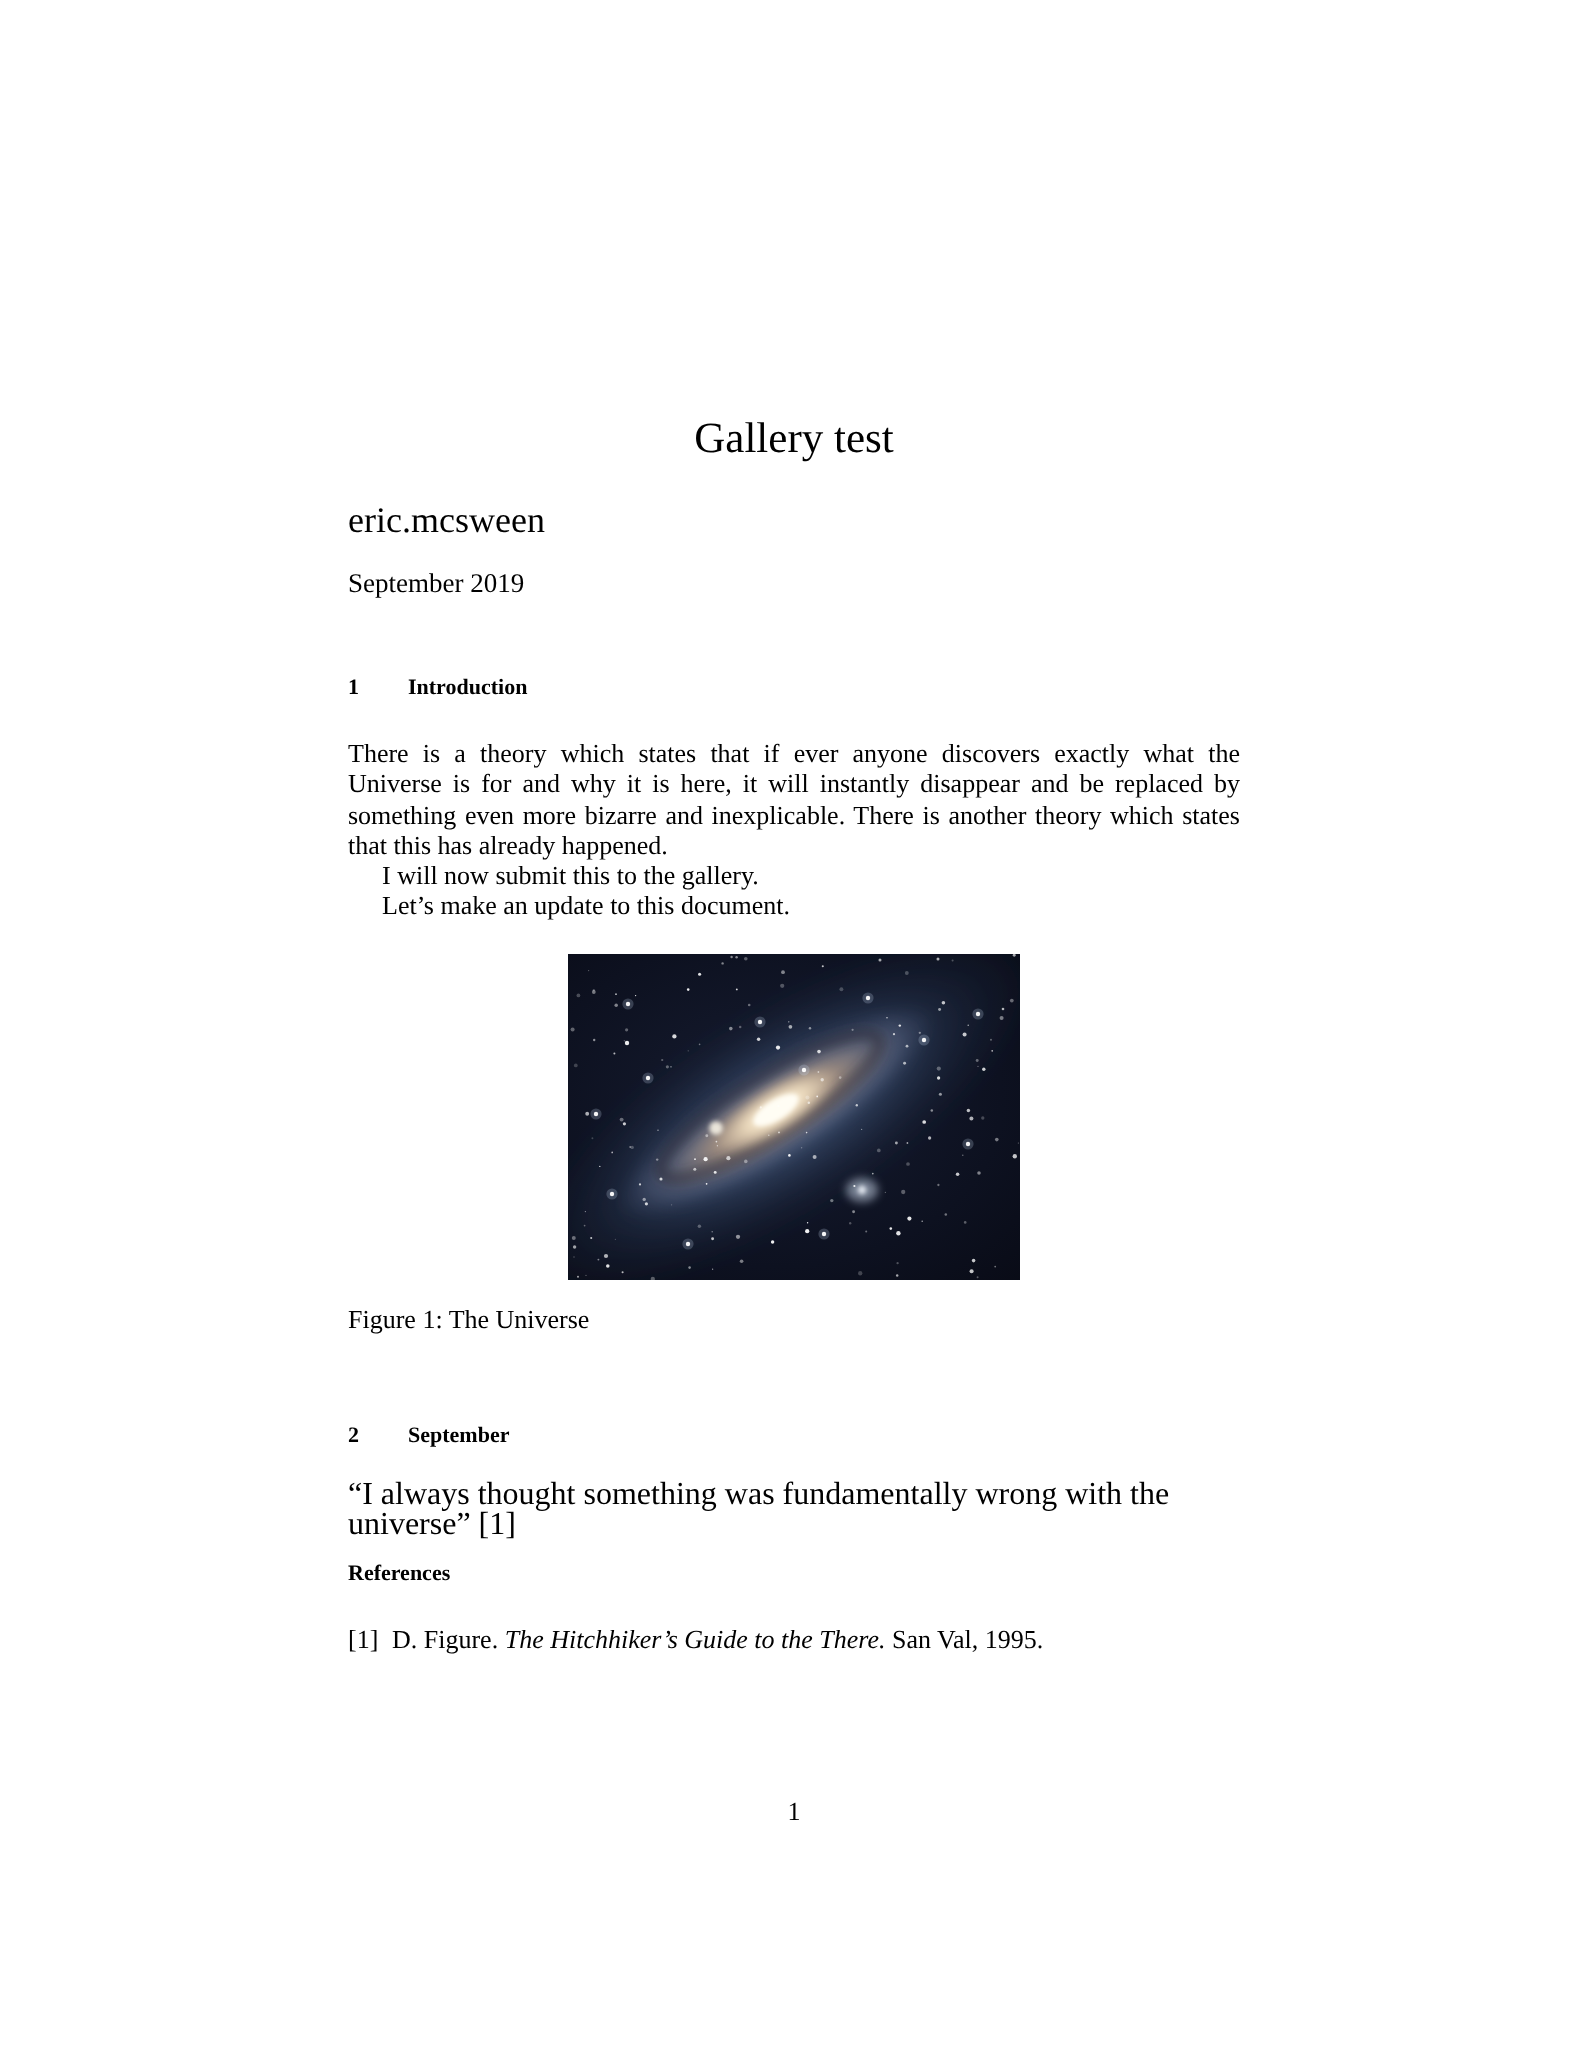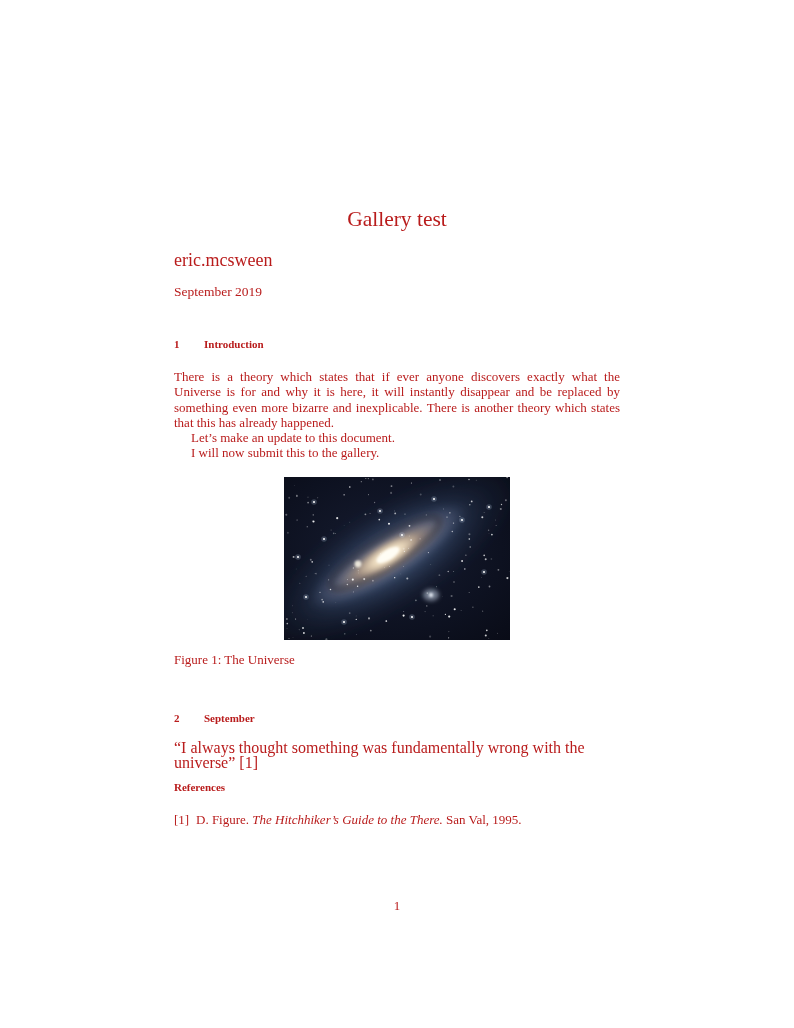--- a/index.html
+++ b/index.html
@@ -2,21 +2,21 @@
 <html><head>
 <meta charset="utf-8">
 <style>
   html, body { margin: 0; padding: 0; background: #ffffff; }
   .page {
     position: relative;
     width: 794px;
     height: 1028px;
     background: #ffffff;
     font-family: "Liberation Serif", "DejaVu Serif", serif;
-    color: #b91c1c;
+    color: #000000;
     overflow: hidden;
   }
   .content {
     position: absolute;
     left: 174px;
     top: 0;
     width: 446px;
     height: 1028px;
   }
   .doc-title {
@@ -120,22 +120,22 @@
     <div class="doc-title">Gallery test</div>
     <div class="doc-author">eric.mcsween</div>
     <div class="doc-date">September 2019</div>
 
     <div class="section-heading sec-1">
       <span class="sec-num">1</span><span>Introduction</span>
     </div>
 
     <div class="body-block">
       <p class="para-justify">There is a theory which states that if ever anyone discovers exactly what the Universe is for and why it is here, it will instantly disappear and be replaced by something even more bizarre and inexplicable. There is another theory which states that this has already happened.</p>
+      <p class="para-indent">I will now submit this to the gallery.</p>
       <p class="para-indent">Let’s make an update to this document.</p>
-      <p class="para-indent">I will now submit this to the gallery.</p>
     </div>
 
     <div class="figure-block">
       <span class="galaxy-frame">
         <svg width="226" height="163" viewBox="0 0 226 163" xmlns="http://www.w3.org/2000/svg">
           <defs>
             <radialGradient id="bgGrad" cx="45%" cy="45%" r="85%">
               <stop offset="0%" stop-color="#161c30"></stop>
               <stop offset="60%" stop-color="#0d1120"></stop>
               <stop offset="100%" stop-color="#080a14"></stop>

